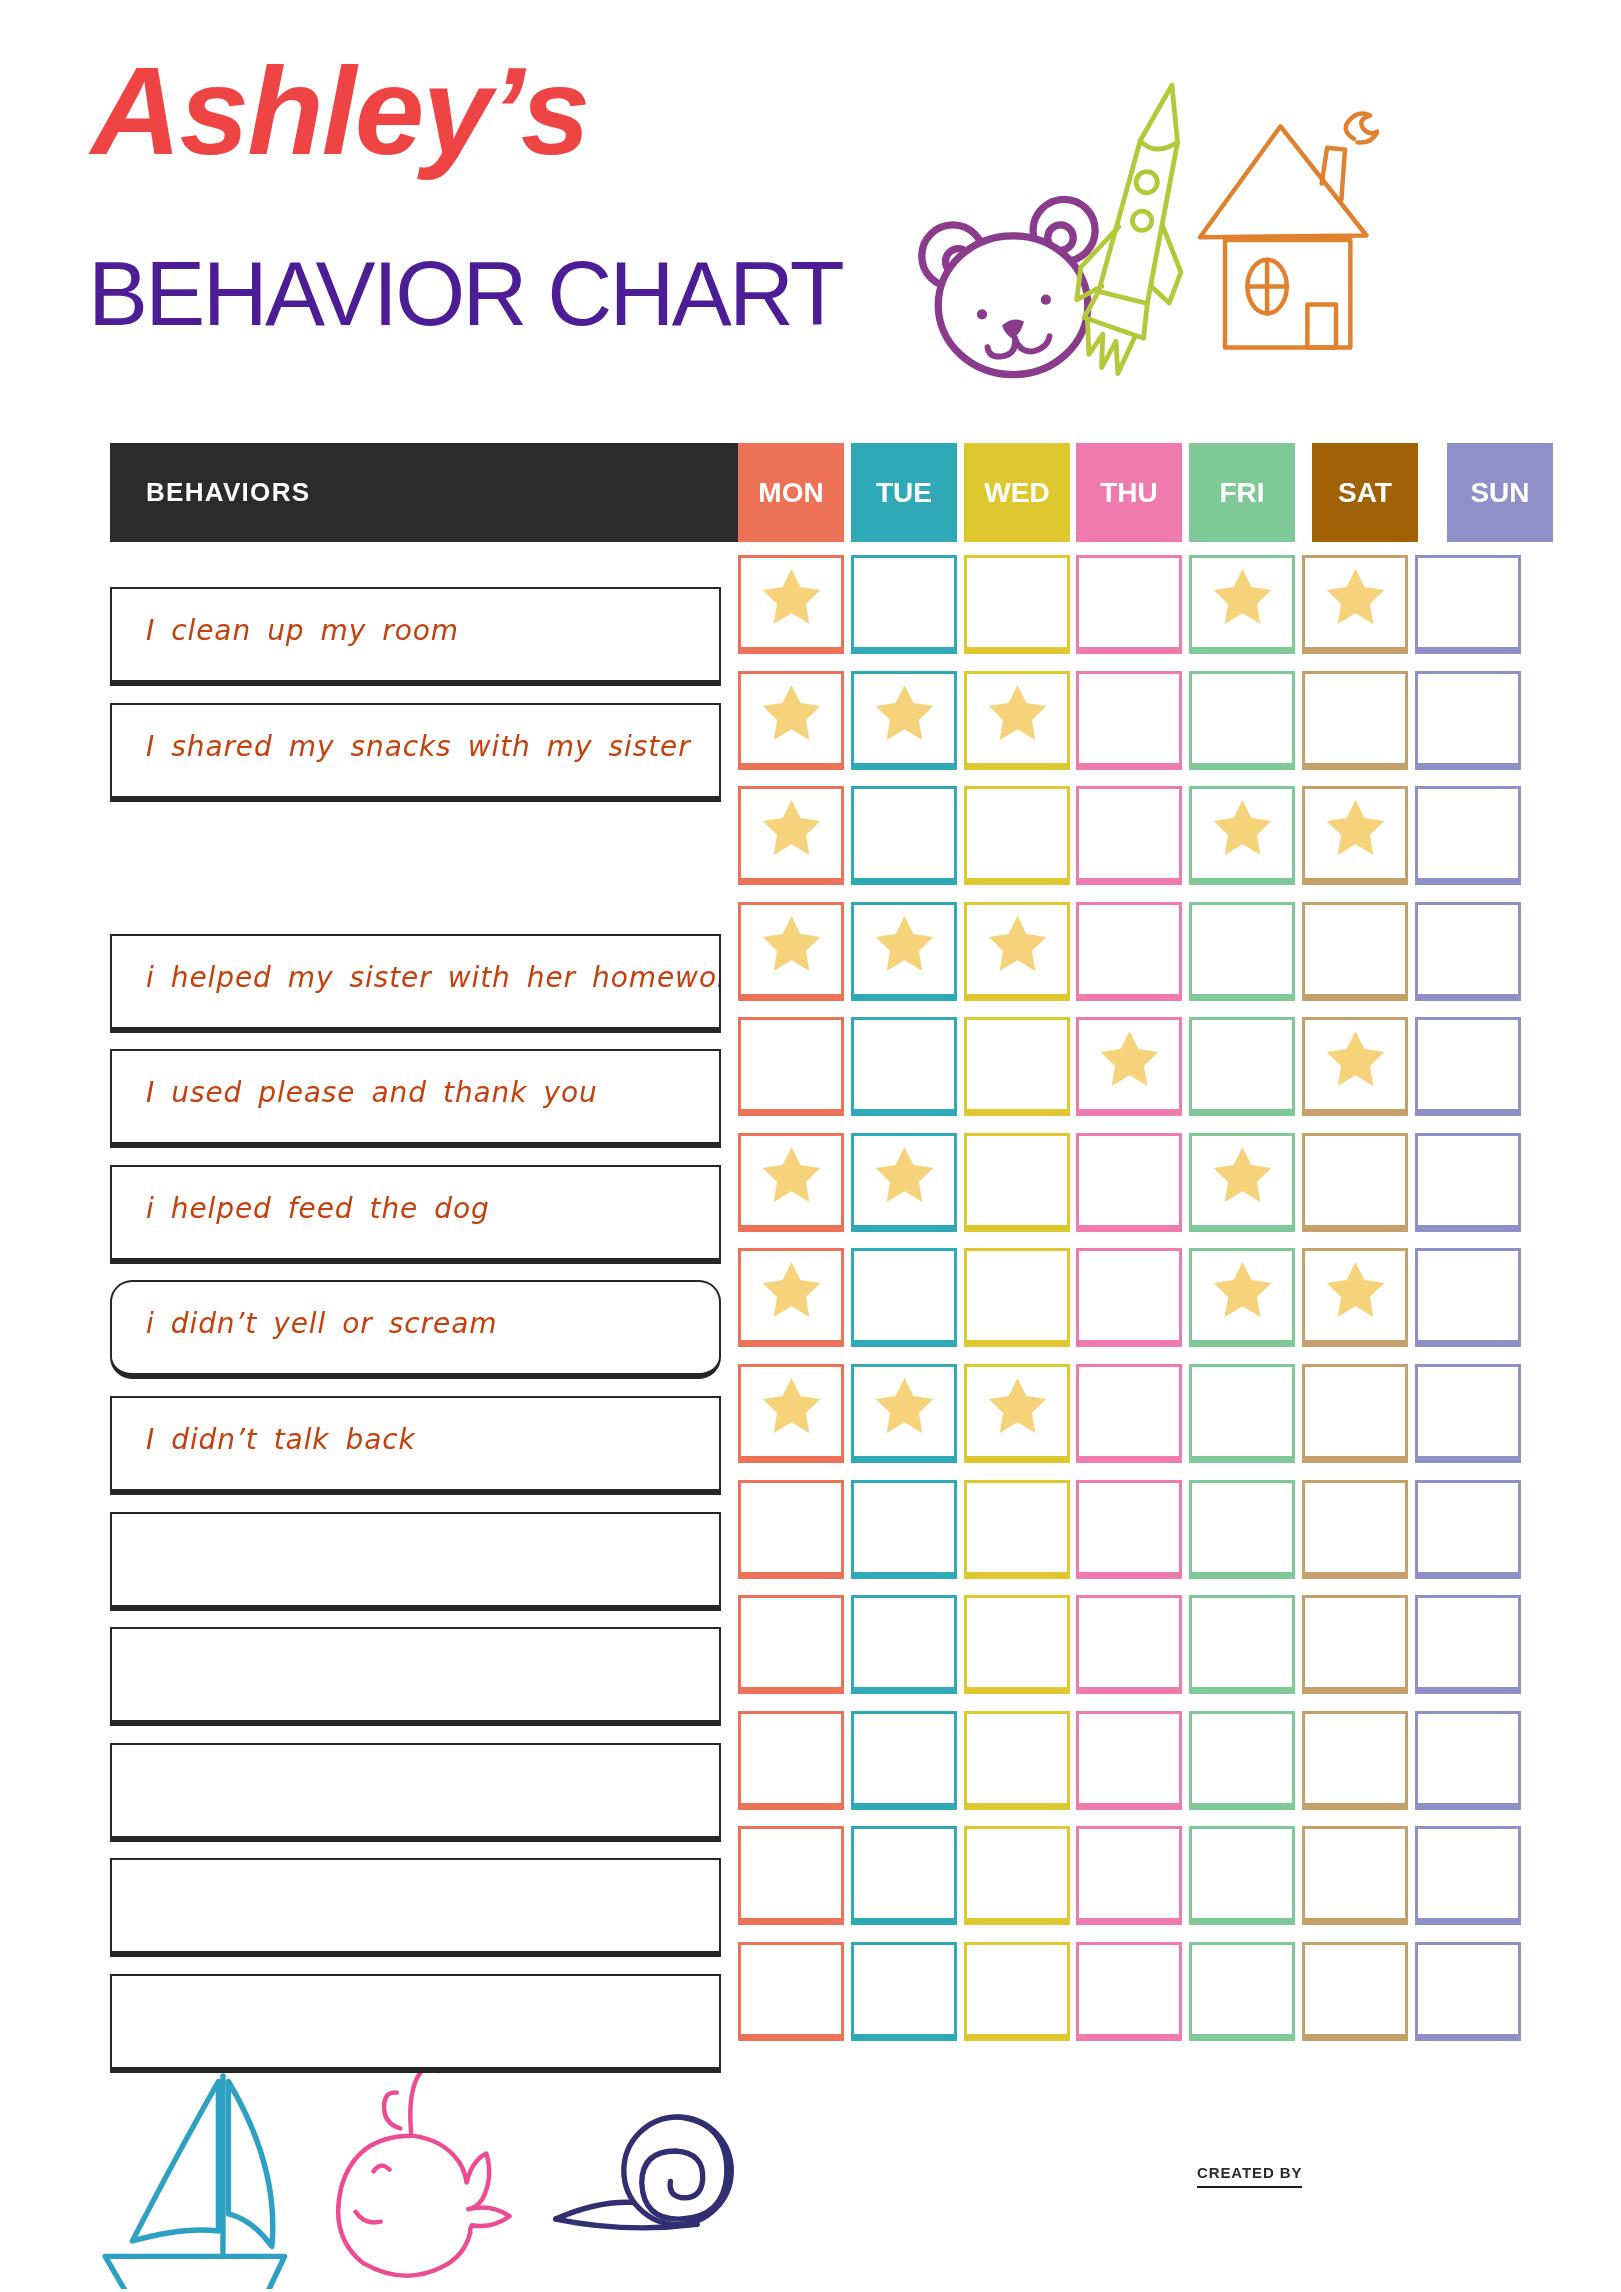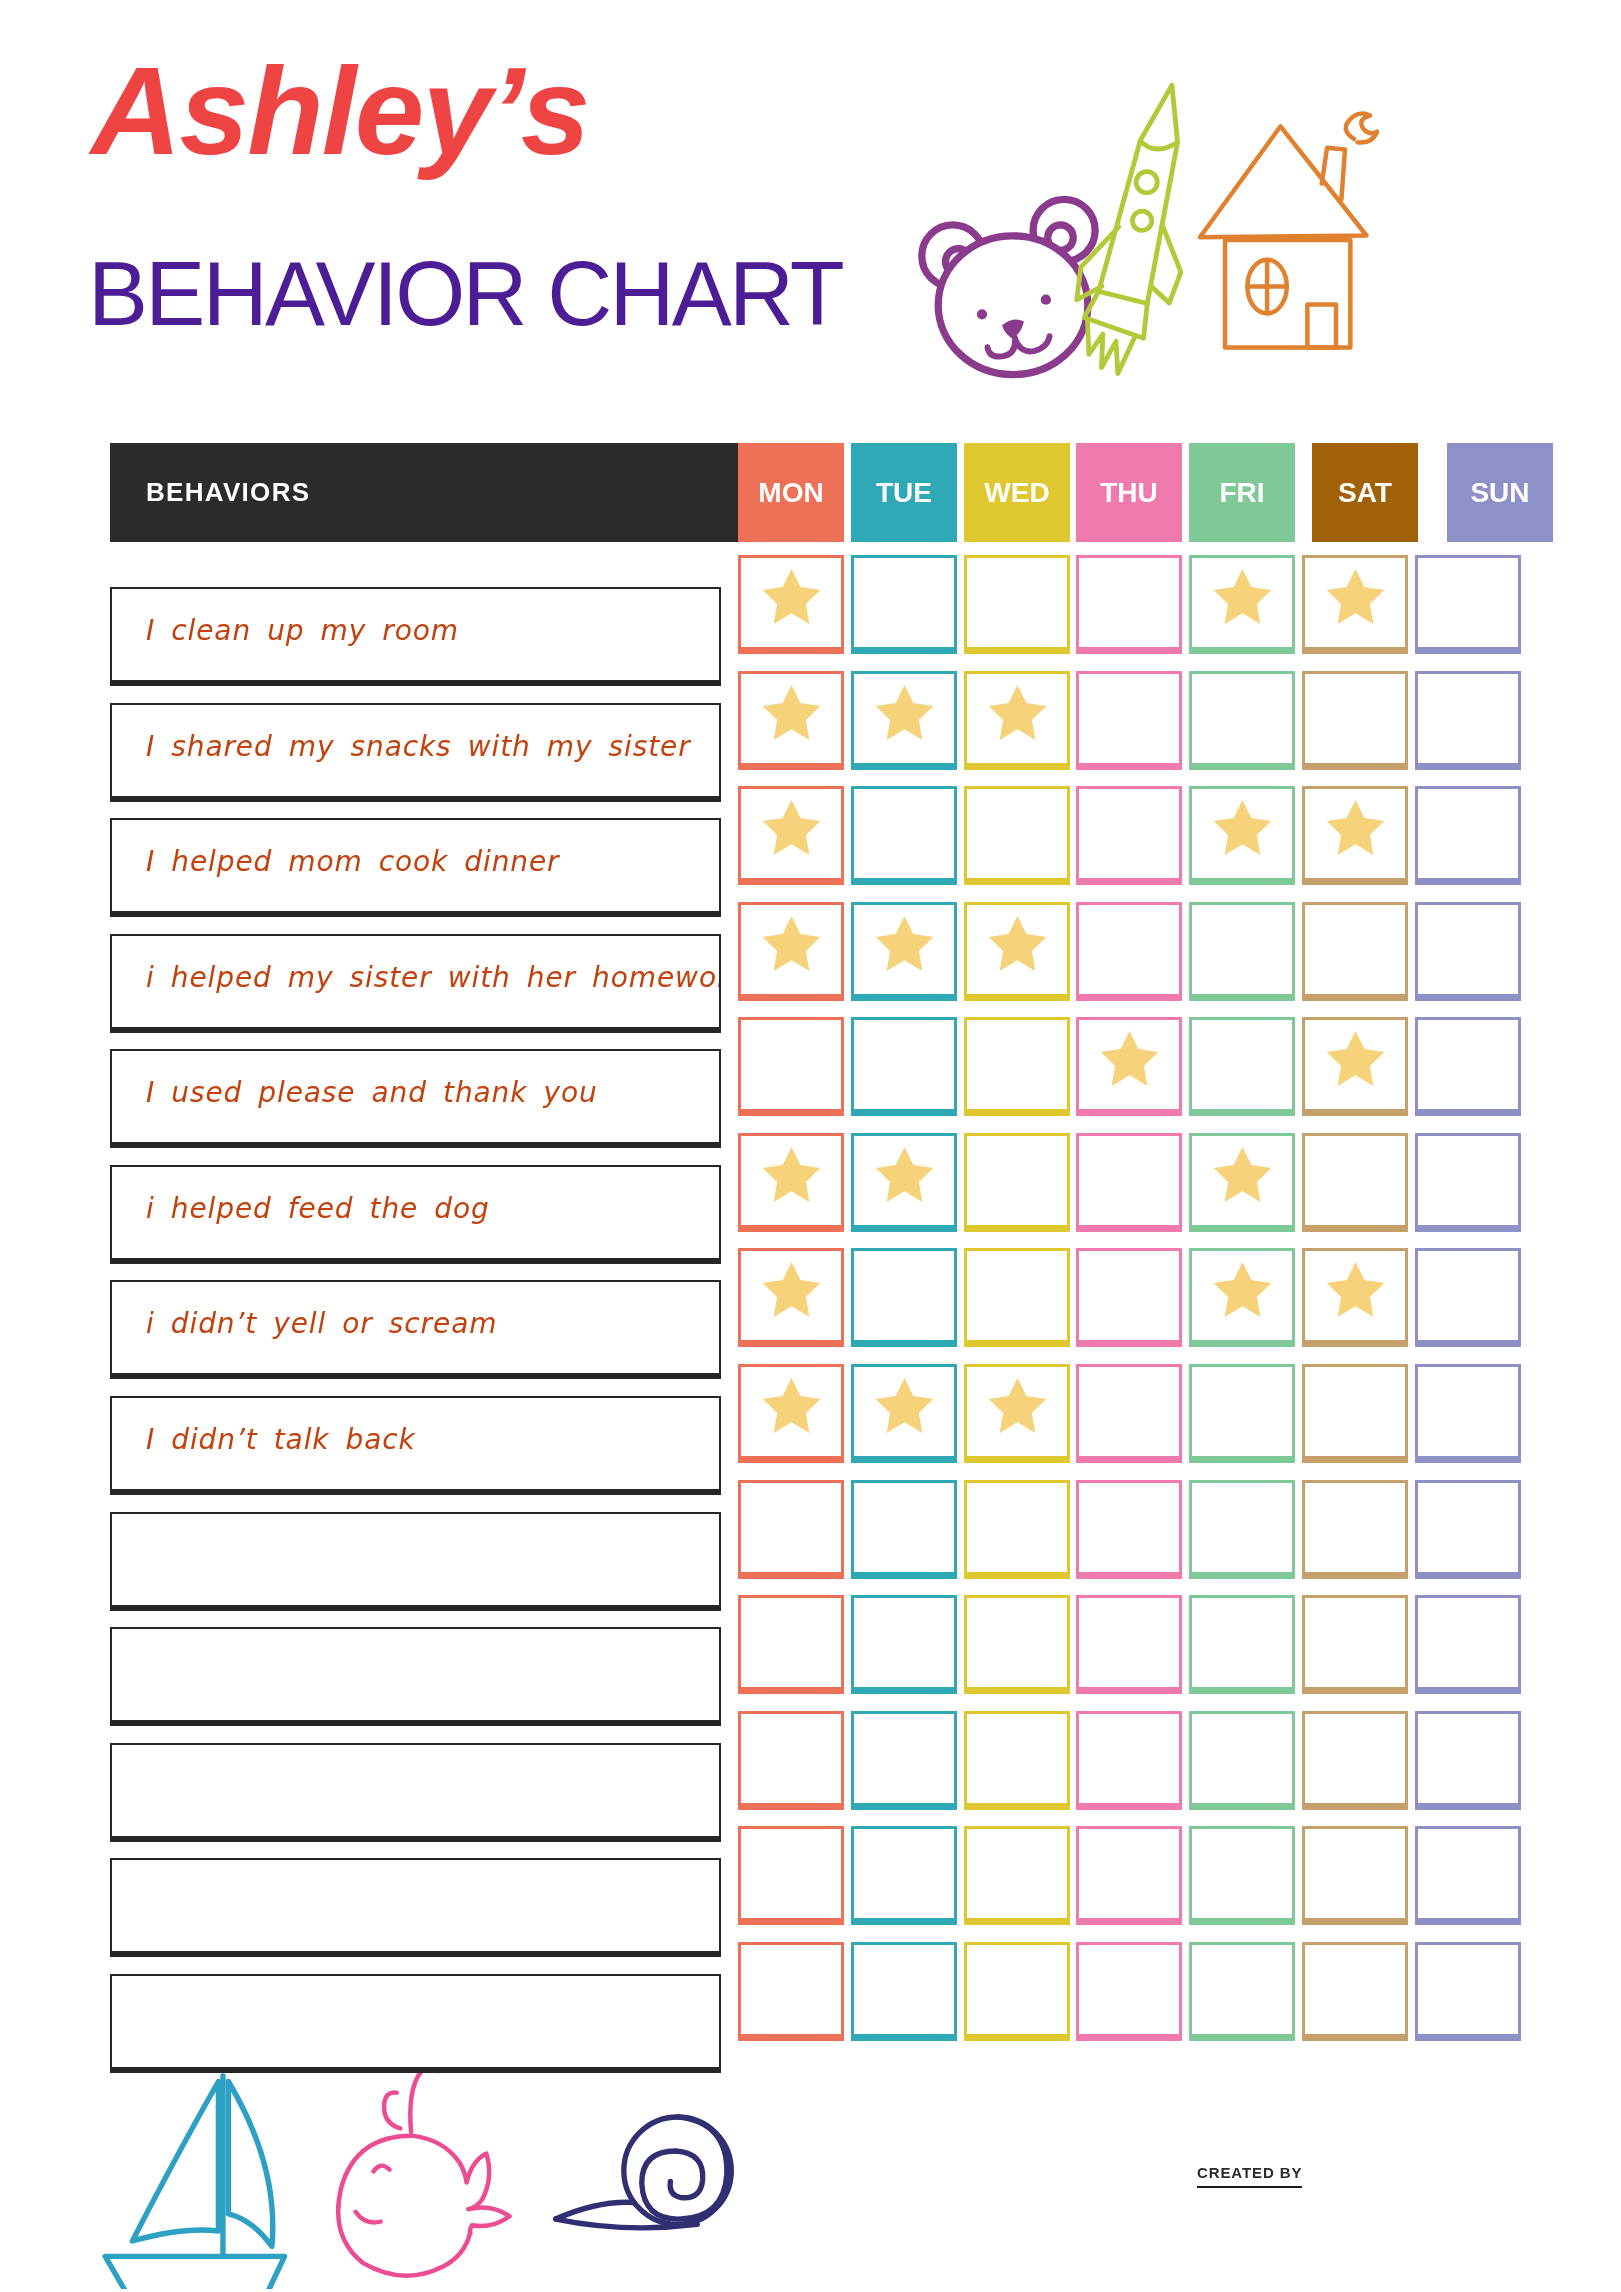--- a/index.html
+++ b/index.html
@@ -165,21 +165,20 @@
     <div class="checkbox" style="left: 851px; top: 671px; border-color: rgb(47, 169, 182);"><svg width="61" height="57" viewBox="0 0 100 94">
         <polygon fill="#f6d37a" points="50,0 64.7,29.8 97.6,34.5 73.8,57.7 79.4,90.5 50,73 20.6,90.5 26.2,57.7 2.4,34.5 35.3,29.8"></polygon>
       </svg></div>
     <div class="checkbox" style="left: 964px; top: 671px; border-color: rgb(223, 199, 47);"><svg width="61" height="57" viewBox="0 0 100 94">
         <polygon fill="#f6d37a" points="50,0 64.7,29.8 97.6,34.5 73.8,57.7 79.4,90.5 50,73 20.6,90.5 26.2,57.7 2.4,34.5 35.3,29.8"></polygon>
       </svg></div>
     <div class="checkbox" style="left: 1076px; top: 671px; border-color: rgb(238, 122, 174);"></div>
     <div class="checkbox" style="left: 1189px; top: 671px; border-color: rgb(127, 200, 151);"></div>
     <div class="checkbox" style="left: 1302px; top: 671px; border-color: rgb(198, 160, 107);"></div>
     <div class="checkbox" style="left: 1415px; top: 671px; border-color: rgb(143, 144, 200);"></div>
-    <div class="row-label" style="top: 786px;">I helped mom cook dinner</div>
     <div class="checkbox" style="left: 738px; top: 786px; border-color: rgb(237, 113, 87);"><svg width="61" height="57" viewBox="0 0 100 94">
         <polygon fill="#f6d37a" points="50,0 64.7,29.8 97.6,34.5 73.8,57.7 79.4,90.5 50,73 20.6,90.5 26.2,57.7 2.4,34.5 35.3,29.8"></polygon>
       </svg></div>
     <div class="checkbox" style="left: 851px; top: 786px; border-color: rgb(47, 169, 182);"></div>
     <div class="checkbox" style="left: 964px; top: 786px; border-color: rgb(223, 199, 47);"></div>
     <div class="checkbox" style="left: 1076px; top: 786px; border-color: rgb(238, 122, 174);"></div>
     <div class="checkbox" style="left: 1189px; top: 786px; border-color: rgb(127, 200, 151);"><svg width="61" height="57" viewBox="0 0 100 94">
         <polygon fill="#f6d37a" points="50,0 64.7,29.8 97.6,34.5 73.8,57.7 79.4,90.5 50,73 20.6,90.5 26.2,57.7 2.4,34.5 35.3,29.8"></polygon>
       </svg></div>
     <div class="checkbox" style="left: 1302px; top: 786px; border-color: rgb(198, 160, 107);"><svg width="61" height="57" viewBox="0 0 100 94">
@@ -219,21 +218,21 @@
     <div class="checkbox" style="left: 851px; top: 1133px; border-color: rgb(47, 169, 182);"><svg width="61" height="57" viewBox="0 0 100 94">
         <polygon fill="#f6d37a" points="50,0 64.7,29.8 97.6,34.5 73.8,57.7 79.4,90.5 50,73 20.6,90.5 26.2,57.7 2.4,34.5 35.3,29.8"></polygon>
       </svg></div>
     <div class="checkbox" style="left: 964px; top: 1133px; border-color: rgb(223, 199, 47);"></div>
     <div class="checkbox" style="left: 1076px; top: 1133px; border-color: rgb(238, 122, 174);"></div>
     <div class="checkbox" style="left: 1189px; top: 1133px; border-color: rgb(127, 200, 151);"><svg width="61" height="57" viewBox="0 0 100 94">
         <polygon fill="#f6d37a" points="50,0 64.7,29.8 97.6,34.5 73.8,57.7 79.4,90.5 50,73 20.6,90.5 26.2,57.7 2.4,34.5 35.3,29.8"></polygon>
       </svg></div>
     <div class="checkbox" style="left: 1302px; top: 1133px; border-color: rgb(198, 160, 107);"></div>
     <div class="checkbox" style="left: 1415px; top: 1133px; border-color: rgb(143, 144, 200);"></div>
-    <div class="row-label" style="top: 1248px;">i didn’t yell or scream</div>
+    <div class="row-label" style="top: 1248px; border-radius: 22px;">i didn’t yell or scream</div>
     <div class="checkbox" style="left: 738px; top: 1248px; border-color: rgb(237, 113, 87);"><svg width="61" height="57" viewBox="0 0 100 94">
         <polygon fill="#f6d37a" points="50,0 64.7,29.8 97.6,34.5 73.8,57.7 79.4,90.5 50,73 20.6,90.5 26.2,57.7 2.4,34.5 35.3,29.8"></polygon>
       </svg></div>
     <div class="checkbox" style="left: 851px; top: 1248px; border-color: rgb(47, 169, 182);"></div>
     <div class="checkbox" style="left: 964px; top: 1248px; border-color: rgb(223, 199, 47);"></div>
     <div class="checkbox" style="left: 1076px; top: 1248px; border-color: rgb(238, 122, 174);"></div>
     <div class="checkbox" style="left: 1189px; top: 1248px; border-color: rgb(127, 200, 151);"><svg width="61" height="57" viewBox="0 0 100 94">
         <polygon fill="#f6d37a" points="50,0 64.7,29.8 97.6,34.5 73.8,57.7 79.4,90.5 50,73 20.6,90.5 26.2,57.7 2.4,34.5 35.3,29.8"></polygon>
       </svg></div>
     <div class="checkbox" style="left: 1302px; top: 1248px; border-color: rgb(198, 160, 107);"><svg width="61" height="57" viewBox="0 0 100 94">

